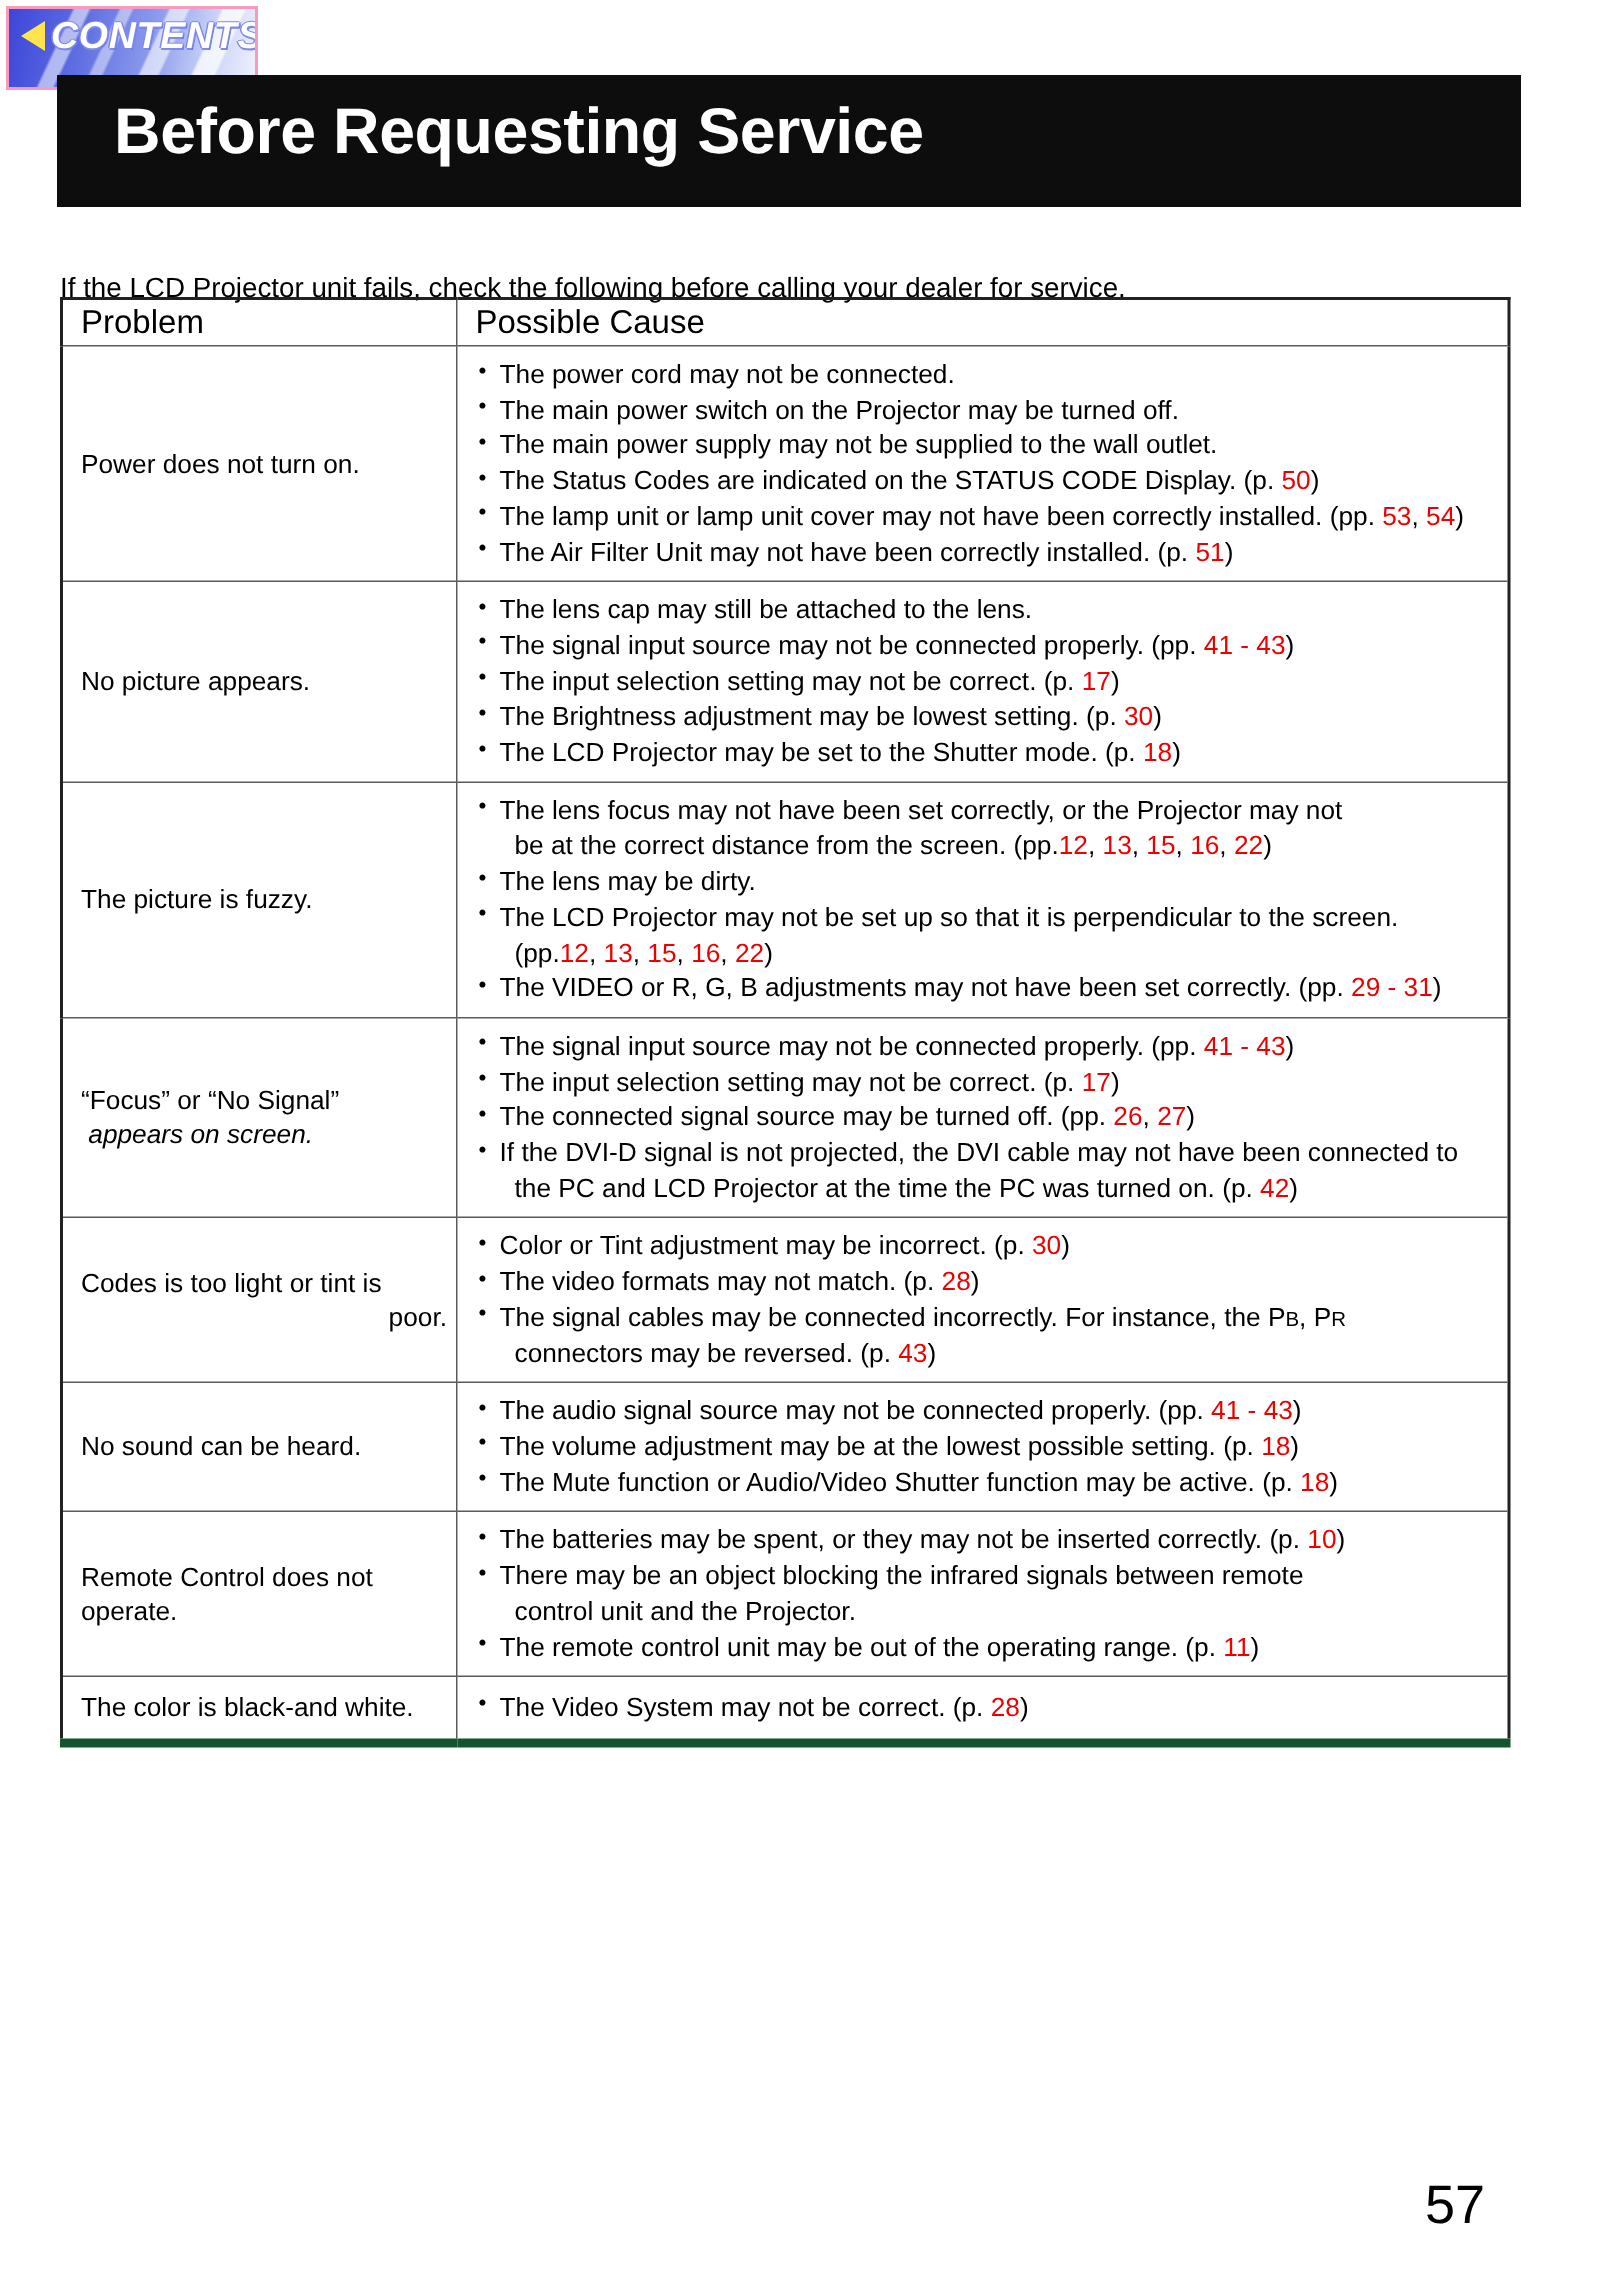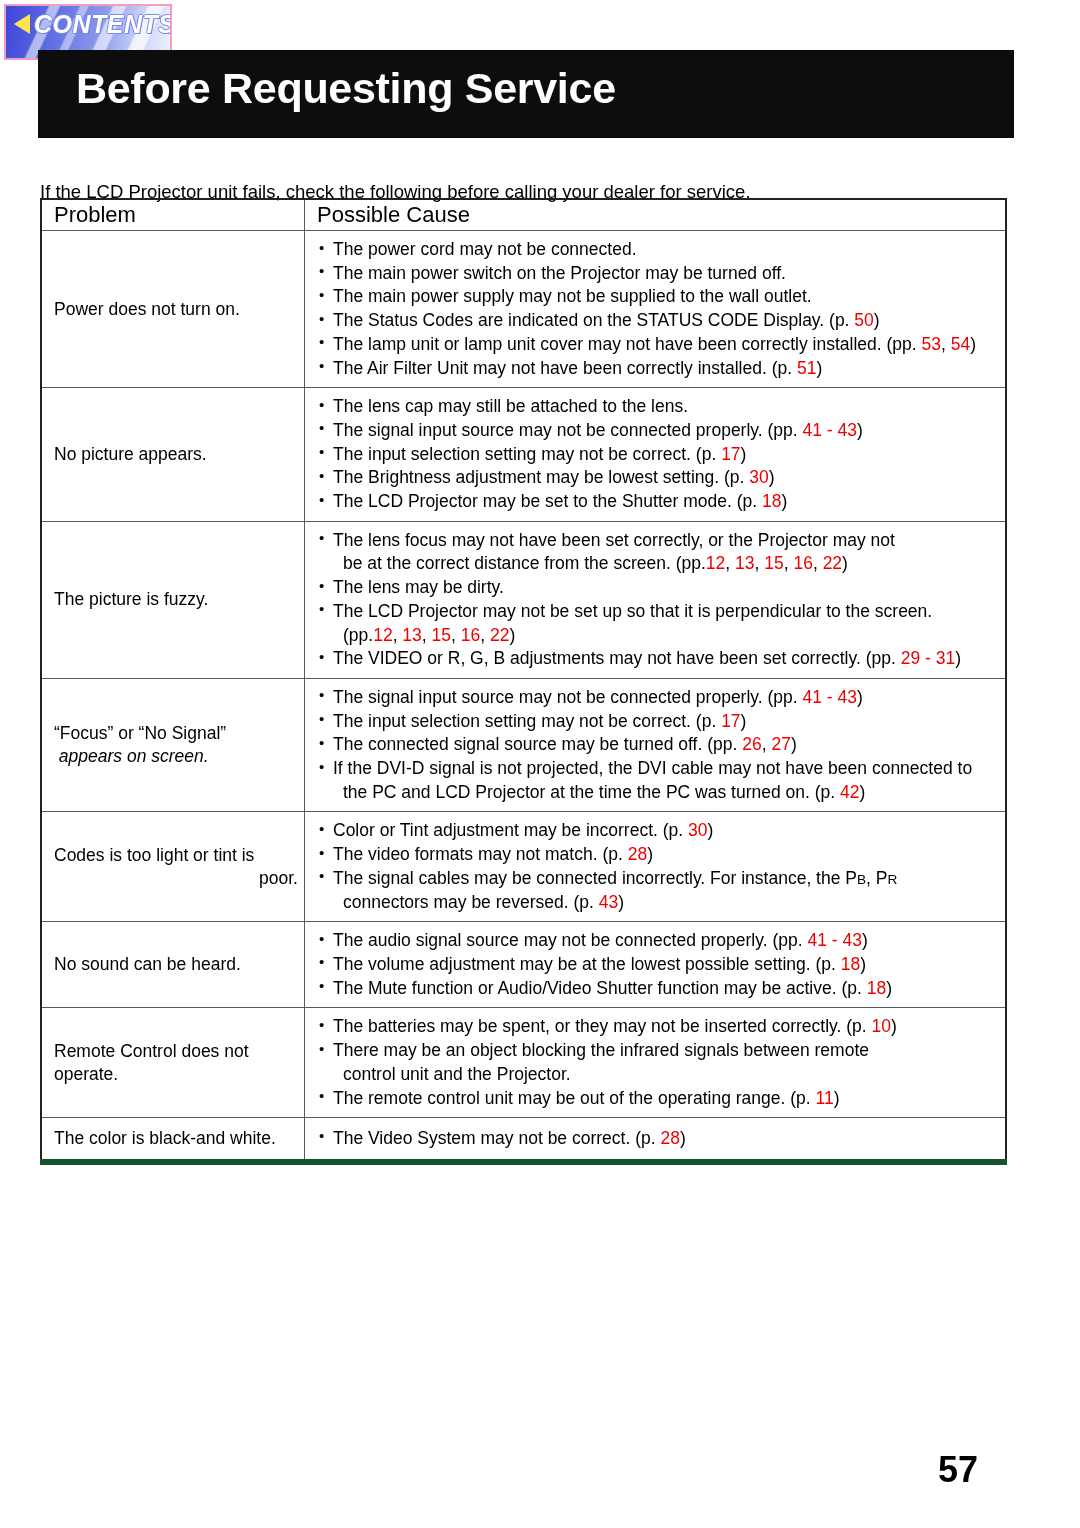--- a/index.html
+++ b/index.html
@@ -155,23 +155,23 @@
   }
   .pref { color: #ef0000; }
   .sc { font-size: 0.78em; }
 
   
   .page-no {
     position: absolute;
     left: 938px;
     top: 1449px;
     width: 64px;
-    text-align: left;
+    text-align: center;
     font-size: 36px;
-    font-weight: 700;
+    font-weight: 400;
   }
 </style>
 </head>
 <body>
 
 <div class="contents-btn">
   <span class="contents-arrow"></span>
   <span class="contents-label">CONTENTS</span>
 </div>
 

